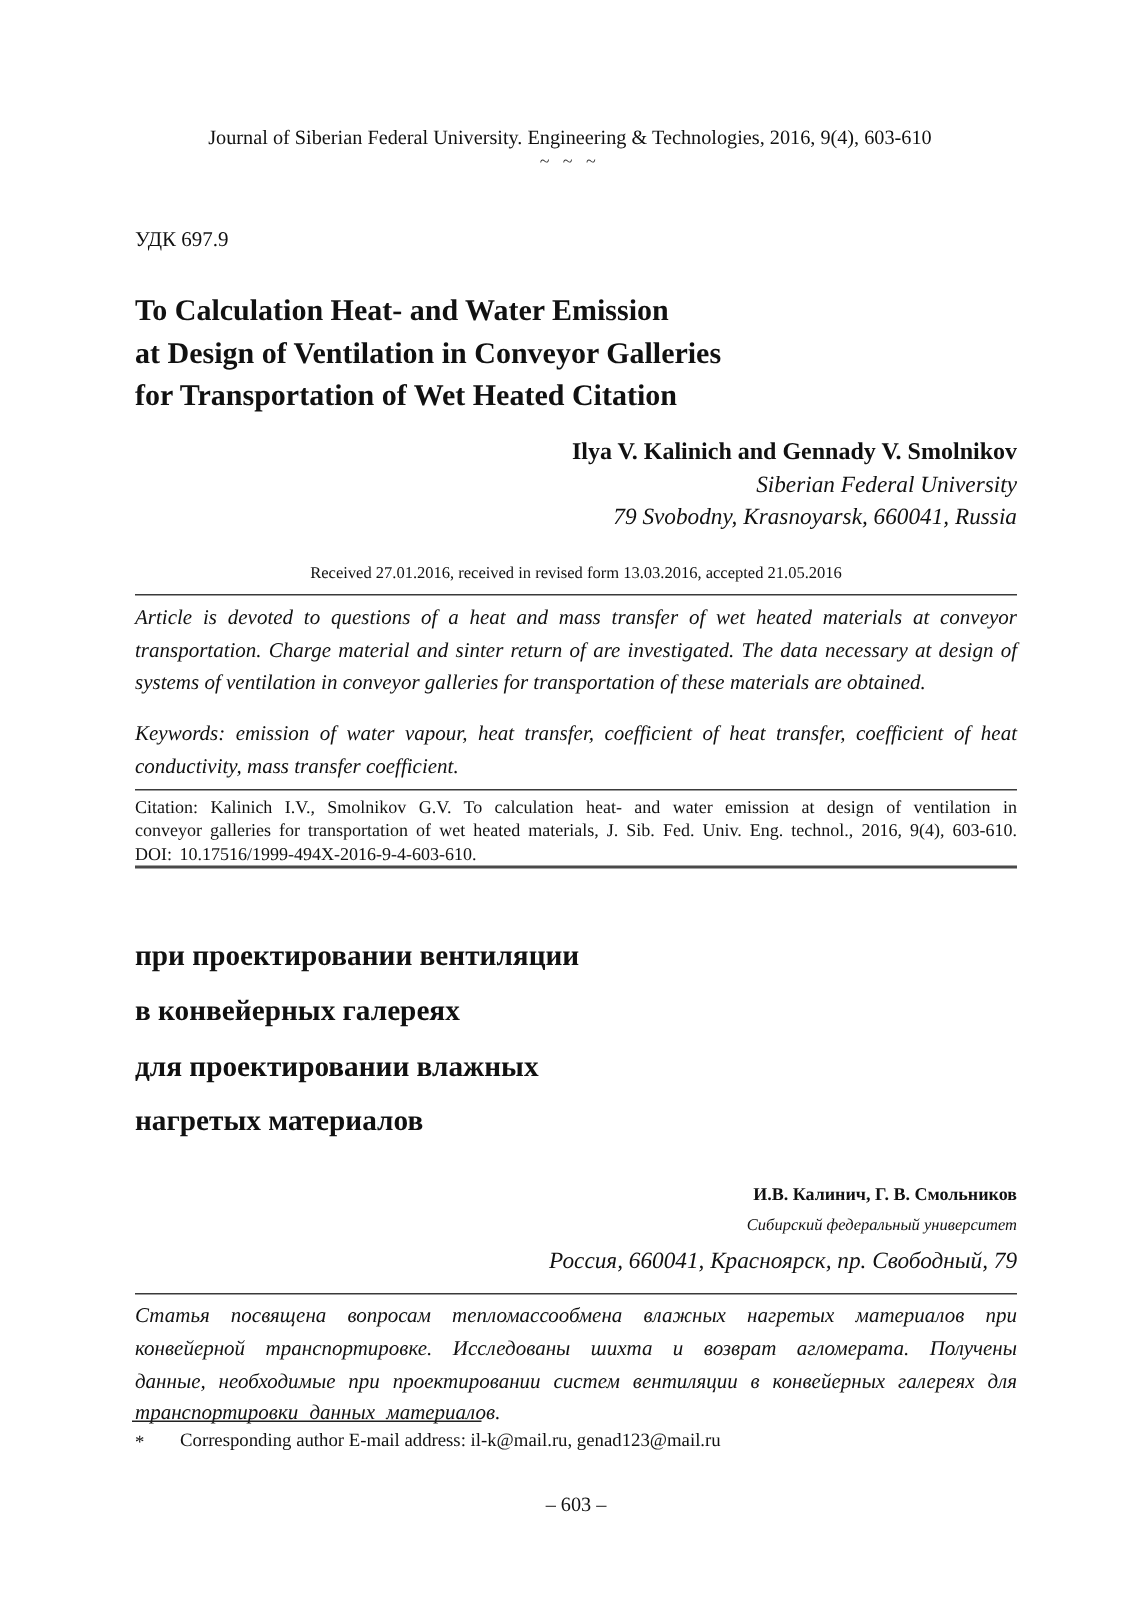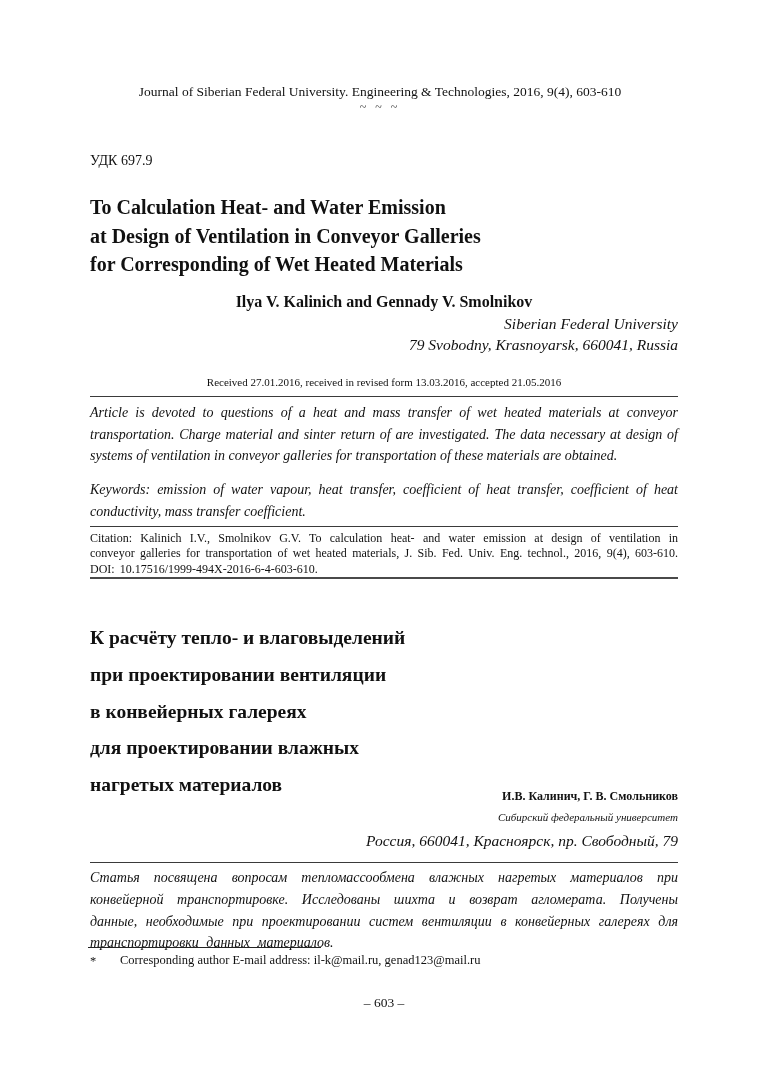--- a/index.html
+++ b/index.html
@@ -19,21 +19,21 @@
   .right { text-align: right; }
   .just { text-align: justify; }
   .it { font-style: italic; }
   .bd { font-weight: bold; }
 
   .journal-header { top: 84px; left: 0; width: 760px; font-size: 13.5px; }
   .tilde-sep { top: 100px; left: 0; width: 760px; font-size: 12px; letter-spacing: 3px; color: #333; }
   .udc { top: 153px; font-size: 14px; }
 
   .title-en { top: 193px; font-size: 20px; line-height: 28.5px; font-weight: bold; }
-  .authors-en { top: 293px; font-size: 16px; text-align: center; }
+  .authors-en { top: 293px; font-size: 16px; }
   .affil-en { top: 315px; font-size: 15.5px; }
   .addr-en { top: 336px; font-size: 15.5px; }
 
   .received { top: 364px; font-size: 11px; margin-top: 12px; }
 
   .rule { border: none; margin: 0; background: #3a3a3a; height: 1px; }
   .rule-1 { top: 396px; }
   .rule-2 { top: 526px; }
   .rule-thick { top: 577px; height: 2px; background: #4a4a4a; }
   .rule-3 { top: 862px; }
@@ -63,39 +63,38 @@
 <div class="page">
 
   <div class="abs journal-header center">Journal of Siberian Federal University. Engineering &amp; Technologies, 2016, 9(4), 603-610</div>
   <div class="abs tilde-sep center">~ ~ ~</div>
 
   <div class="abs col udc">УДК 697.9</div>
 
   <div class="abs col title-en">
     <div>To Calculation Heat- and Water Emission</div>
     <div>at Design of Ventilation in Conveyor Galleries</div>
-    <div>for Corresponding of Wet Heated Materials</div>
+    <div>for Transportation of Wet Heated Citation</div>
   </div>
 
   <div class="abs col authors-en right bd">Ilya V. Kalinich and Gennady V. Smolnikov</div>
   <div class="abs col affil-en right it">Siberian Federal University</div>
   <div class="abs col addr-en right it">79 Svobodny, Krasnoyarsk, 660041, Russia</div>
 
   <div class="abs col received center">Received 27.01.2016, received in revised form 13.03.2016, accepted 21.05.2016</div>
   <div class="abs col rule rule-1"></div>
 
   <div class="abs col abstract-en just it">Article is devoted to questions of a heat and mass transfer of wet heated materials at conveyor transportation. Charge material and sinter return of are investigated. The data necessary at design of systems of ventilation in conveyor galleries for transportation of these materials are obtained.</div>
   <div class="abs col keywords-en just it">Keywords: emission of water vapour, heat transfer, coefficient of heat transfer, coefficient of heat conductivity, mass transfer coefficient.</div>
 
   <div class="abs col rule rule-2"></div>
-  <div class="abs col citation just">Citation: Kalinich I.V., Smolnikov G.V. To calculation heat- and water emission at design of ventilation in conveyor galleries for transportation of wet heated materials, J. Sib. Fed. Univ. Eng. technol., 2016, 9(4), 603-610. DOI: 10.17516/1999-494X-2016-6-4-603-610.</div>
+  <div class="abs col citation just">Citation: Kalinich I.V., Smolnikov G.V. To calculation heat- and water emission at design of ventilation in conveyor galleries for transportation of wet heated materials, J. Sib. Fed. Univ. Eng. technol., 2016, 9(4), 603-610. DOI: 10.17516/1999-494X-2016-9-4-603-610.</div>
   <div class="abs col rule rule-thick"></div>
 
   <div class="abs col title-ru">
-    <div>К расчёту тепло- и влаговыделений</div>
     <div>при проектировании вентиляции</div>
     <div>в конвейерных галереях</div>
     <div>для проектировании влажных</div>
     <div>нагретых материалов</div>
   </div>
 
   <div class="abs col authors-ru right bd">И.В. Калинич, Г. В. Смольников</div>
   <div class="abs col affil-ru right it">Сибирский федеральный университет</div>
   <div class="abs col addr-ru right it">Россия, 660041, Красноярск, пр. Свободный, 79</div>
 

